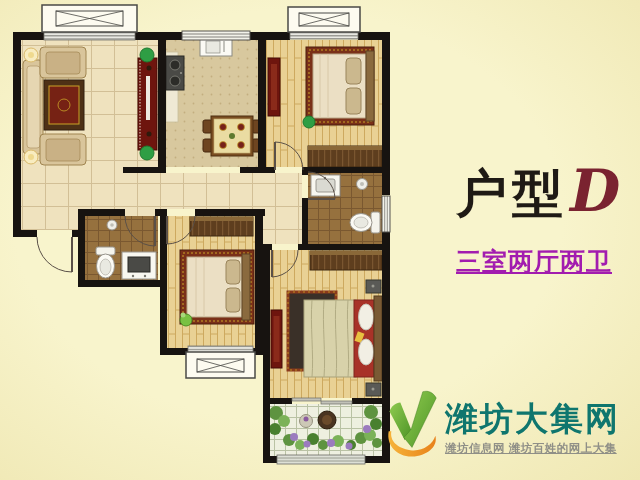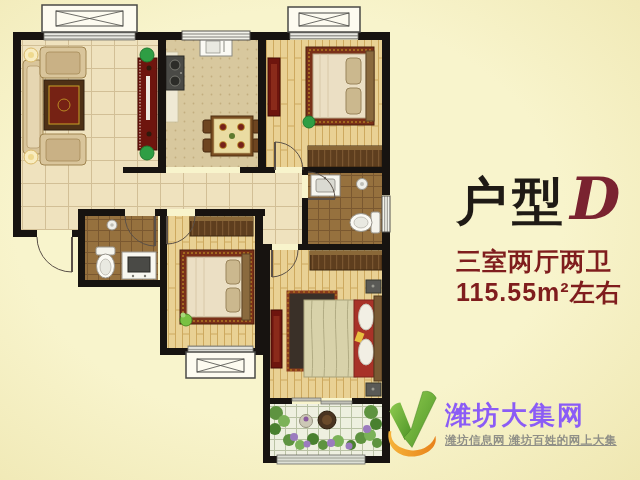--- a/index.html
+++ b/index.html
@@ -3,35 +3,35 @@
 <meta charset="utf-8">
 <style>
   html,body{margin:0;padding:0;}
   body{
     width:640px;height:480px;overflow:hidden;position:relative;
     background:radial-gradient(ellipse at 45% 45%, #F8F4CC 55%, #EFE7B2 100%);
     font-family:"Liberation Sans",sans-serif;
   }
   .plan{position:absolute;left:0;top:0;}
   .title-row{
-    position:absolute;left:456px;top:174px;display:flex;align-items:flex-start;
+    position:absolute;left:456px;top:166px;display:flex;align-items:flex-start;
     font-size:51px;font-weight:bold;color:#1F1A15;letter-spacing:5px;line-height:1.1;
   }
   .title-letter{
     font-family:"DejaVu Serif",serif;font-style:italic;font-weight:bold;
     font-size:58px;color:#7A2330;letter-spacing:0;margin-left:2px;position:relative;top:-6px;
   }
   .specs{
     position:absolute;left:456px;top:246px;
-    font-size:25px;font-weight:bold;color:#7f1d1d;line-height:31px;letter-spacing:1px;
+    font-size:25px;font-weight:bold;color:#a21caf;line-height:31px;letter-spacing:1px;text-decoration:underline;
   }
   .logo{position:absolute;left:384px;top:390px;display:flex;align-items:flex-start;}
   .logo-icon{width:56px;height:70px;flex:0 0 auto;}
   .logo-text{margin-left:5px;padding-top:12px;}
-  .logo-name{font-size:26px;font-weight:bold;color:#8b5cf6;letter-spacing:2px;line-height:1.05;}
+  .logo-name{font-size:33px;font-weight:bold;color:#0f766e;letter-spacing:2px;line-height:1.05;}
   .logo-tagline{font-size:11.5px;font-weight:bold;color:#8F8F87;letter-spacing:0.5px;margin-top:4px;text-decoration:underline;}
 </style>
 </head>
 <body>
 
 <svg class="plan" width="450" height="480" viewBox="0 0 450 480">
   <defs>
     <pattern id="pTile" width="23" height="23" patternUnits="userSpaceOnUse">
       <rect width="23" height="23" fill="#EFE2BE"></rect>
       <path d="M22.5,0 V23 M0,22.5 H23" stroke="#D2BF96" stroke-width="1" fill="none"></path>
@@ -340,21 +340,20 @@
   </g>
 </svg>
 
 <div class="title-row">
   <span>户型</span>
   <span class="title-letter">D</span>
 </div>
 
 <div class="specs">
   <div>三室两厅两卫</div>
-  <div>115.55m²左右</div>
 </div>
 
 <div class="logo">
   <svg class="logo-icon" viewBox="0 0 62 78">
     <defs>
       <linearGradient id="gG" x1="0" y1="0" x2="1" y2="1">
         <stop offset="0" stop-color="#8FCB4F"></stop>
           <stop offset="1" stop-color="#4E9427"></stop>
       </linearGradient>
       <linearGradient id="gO" x1="0" y1="0" x2="1" y2="0">

